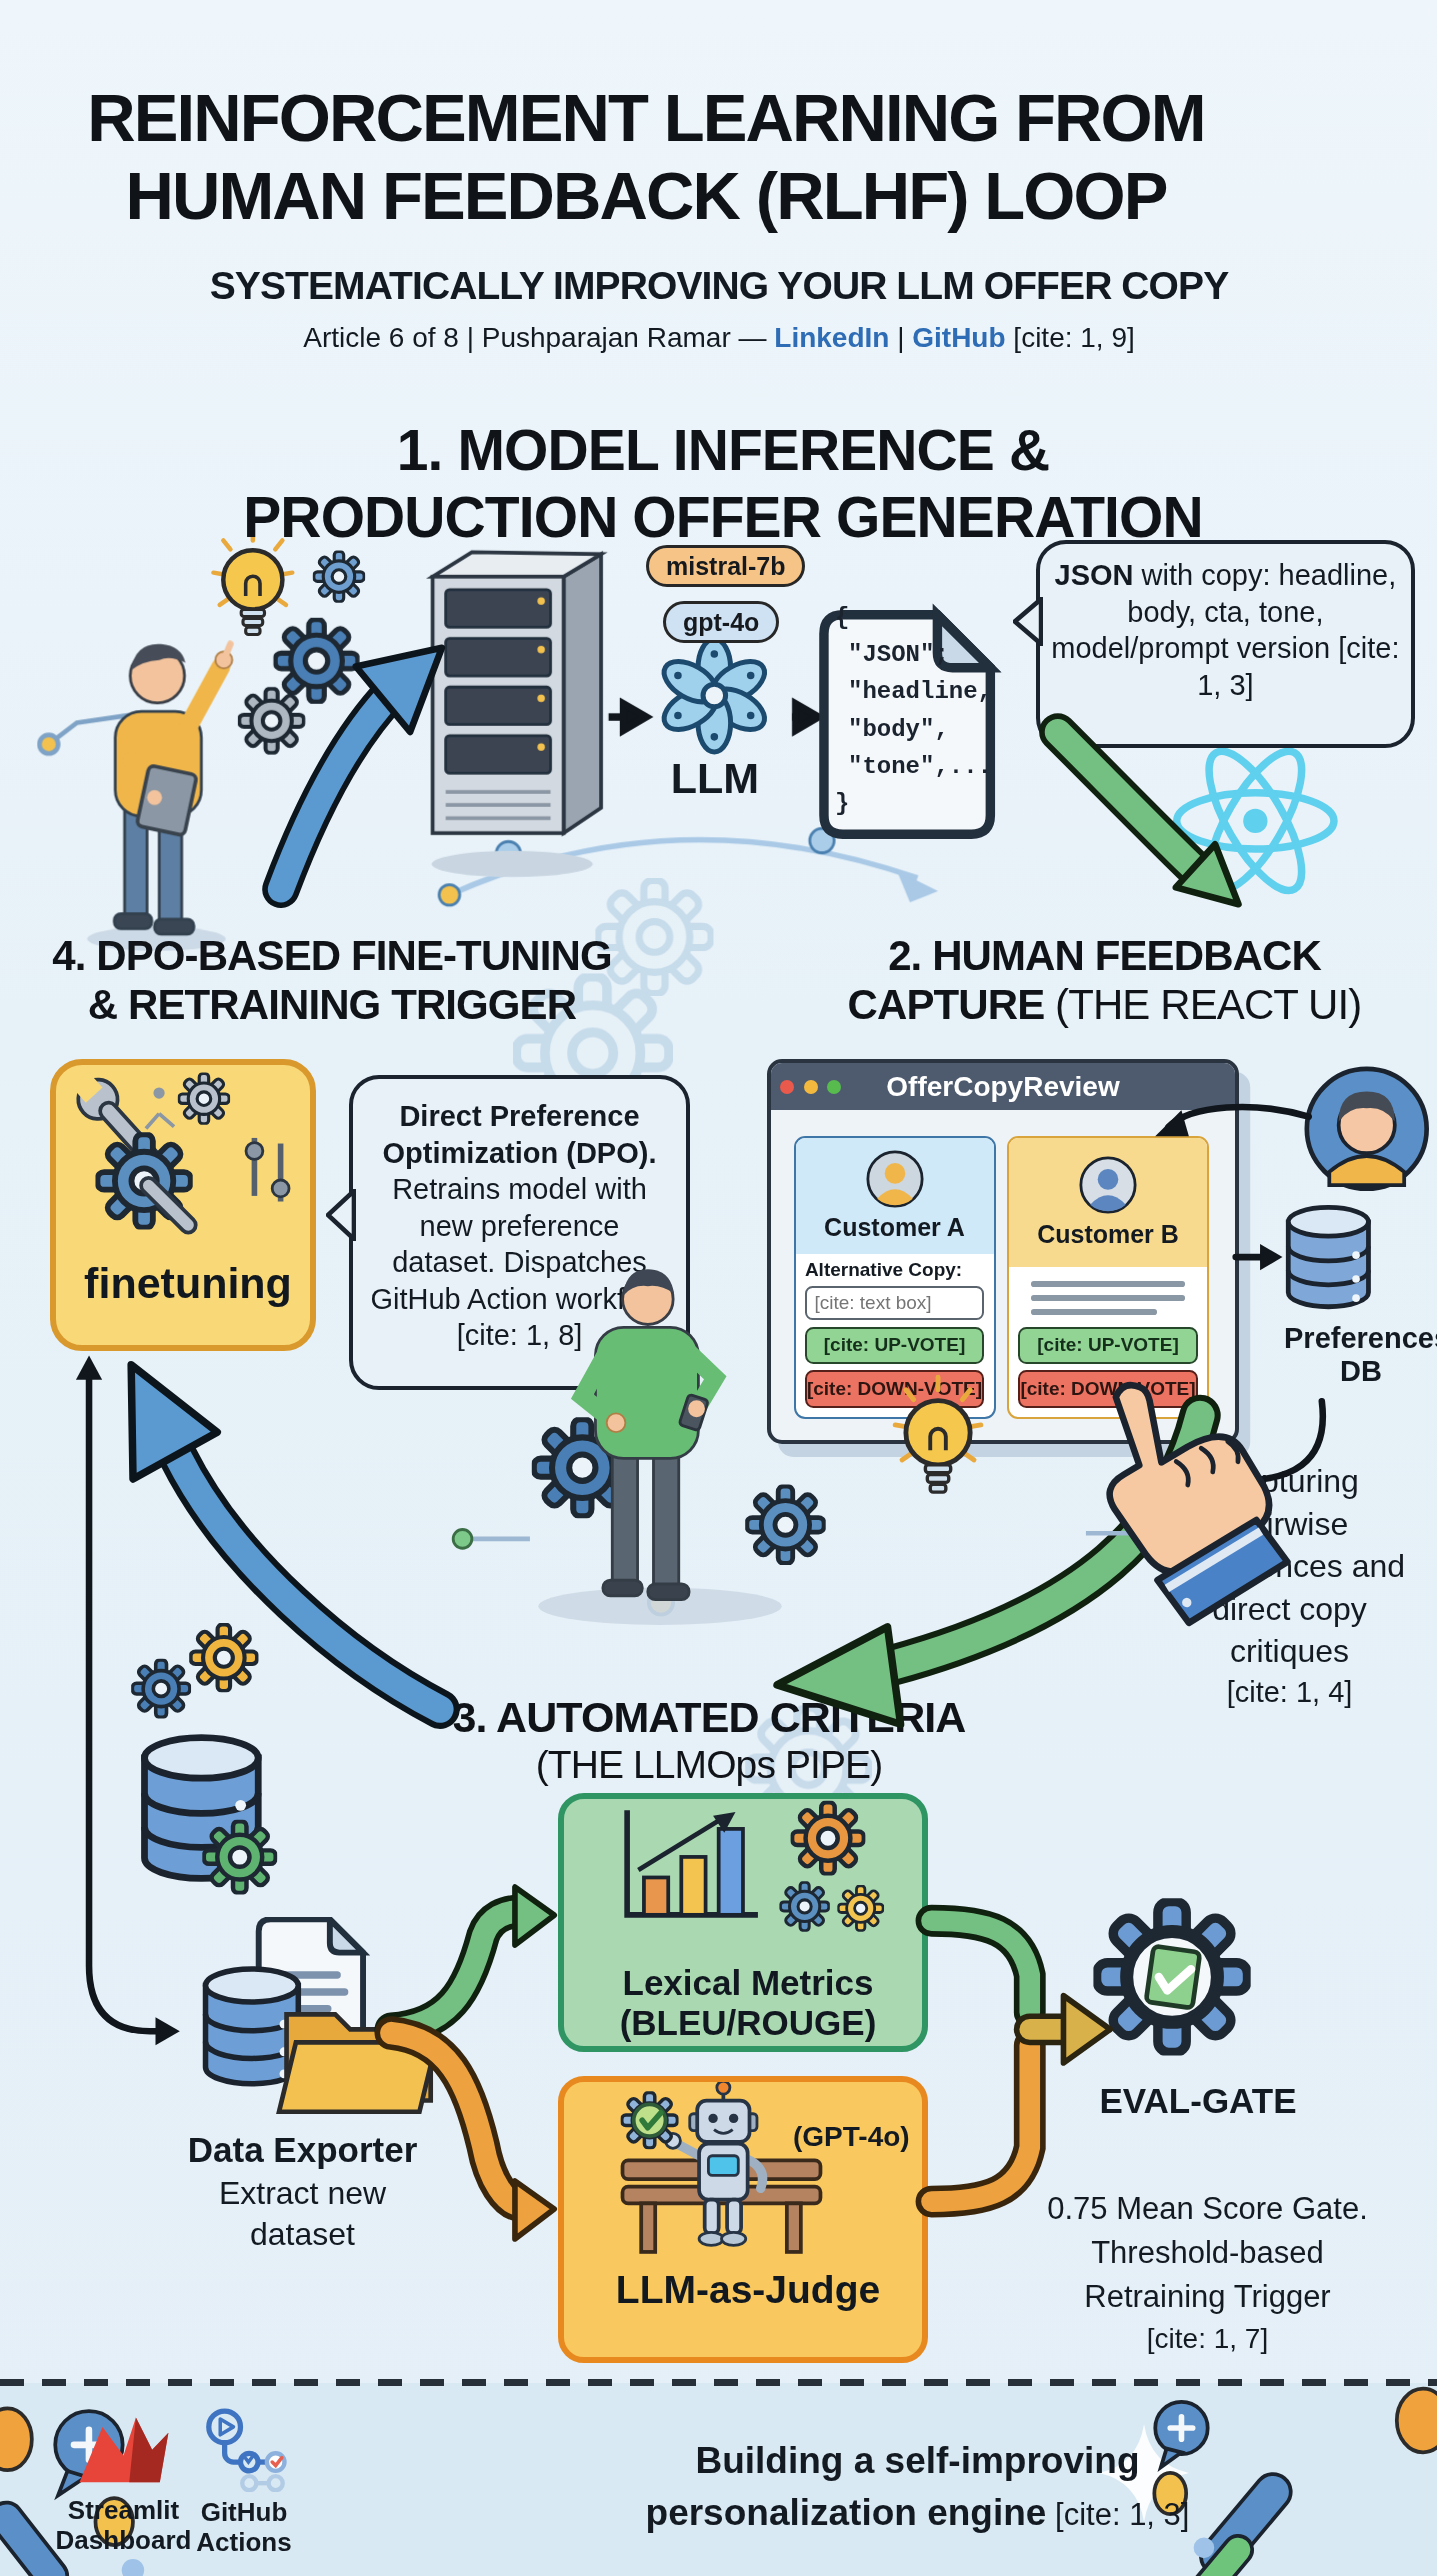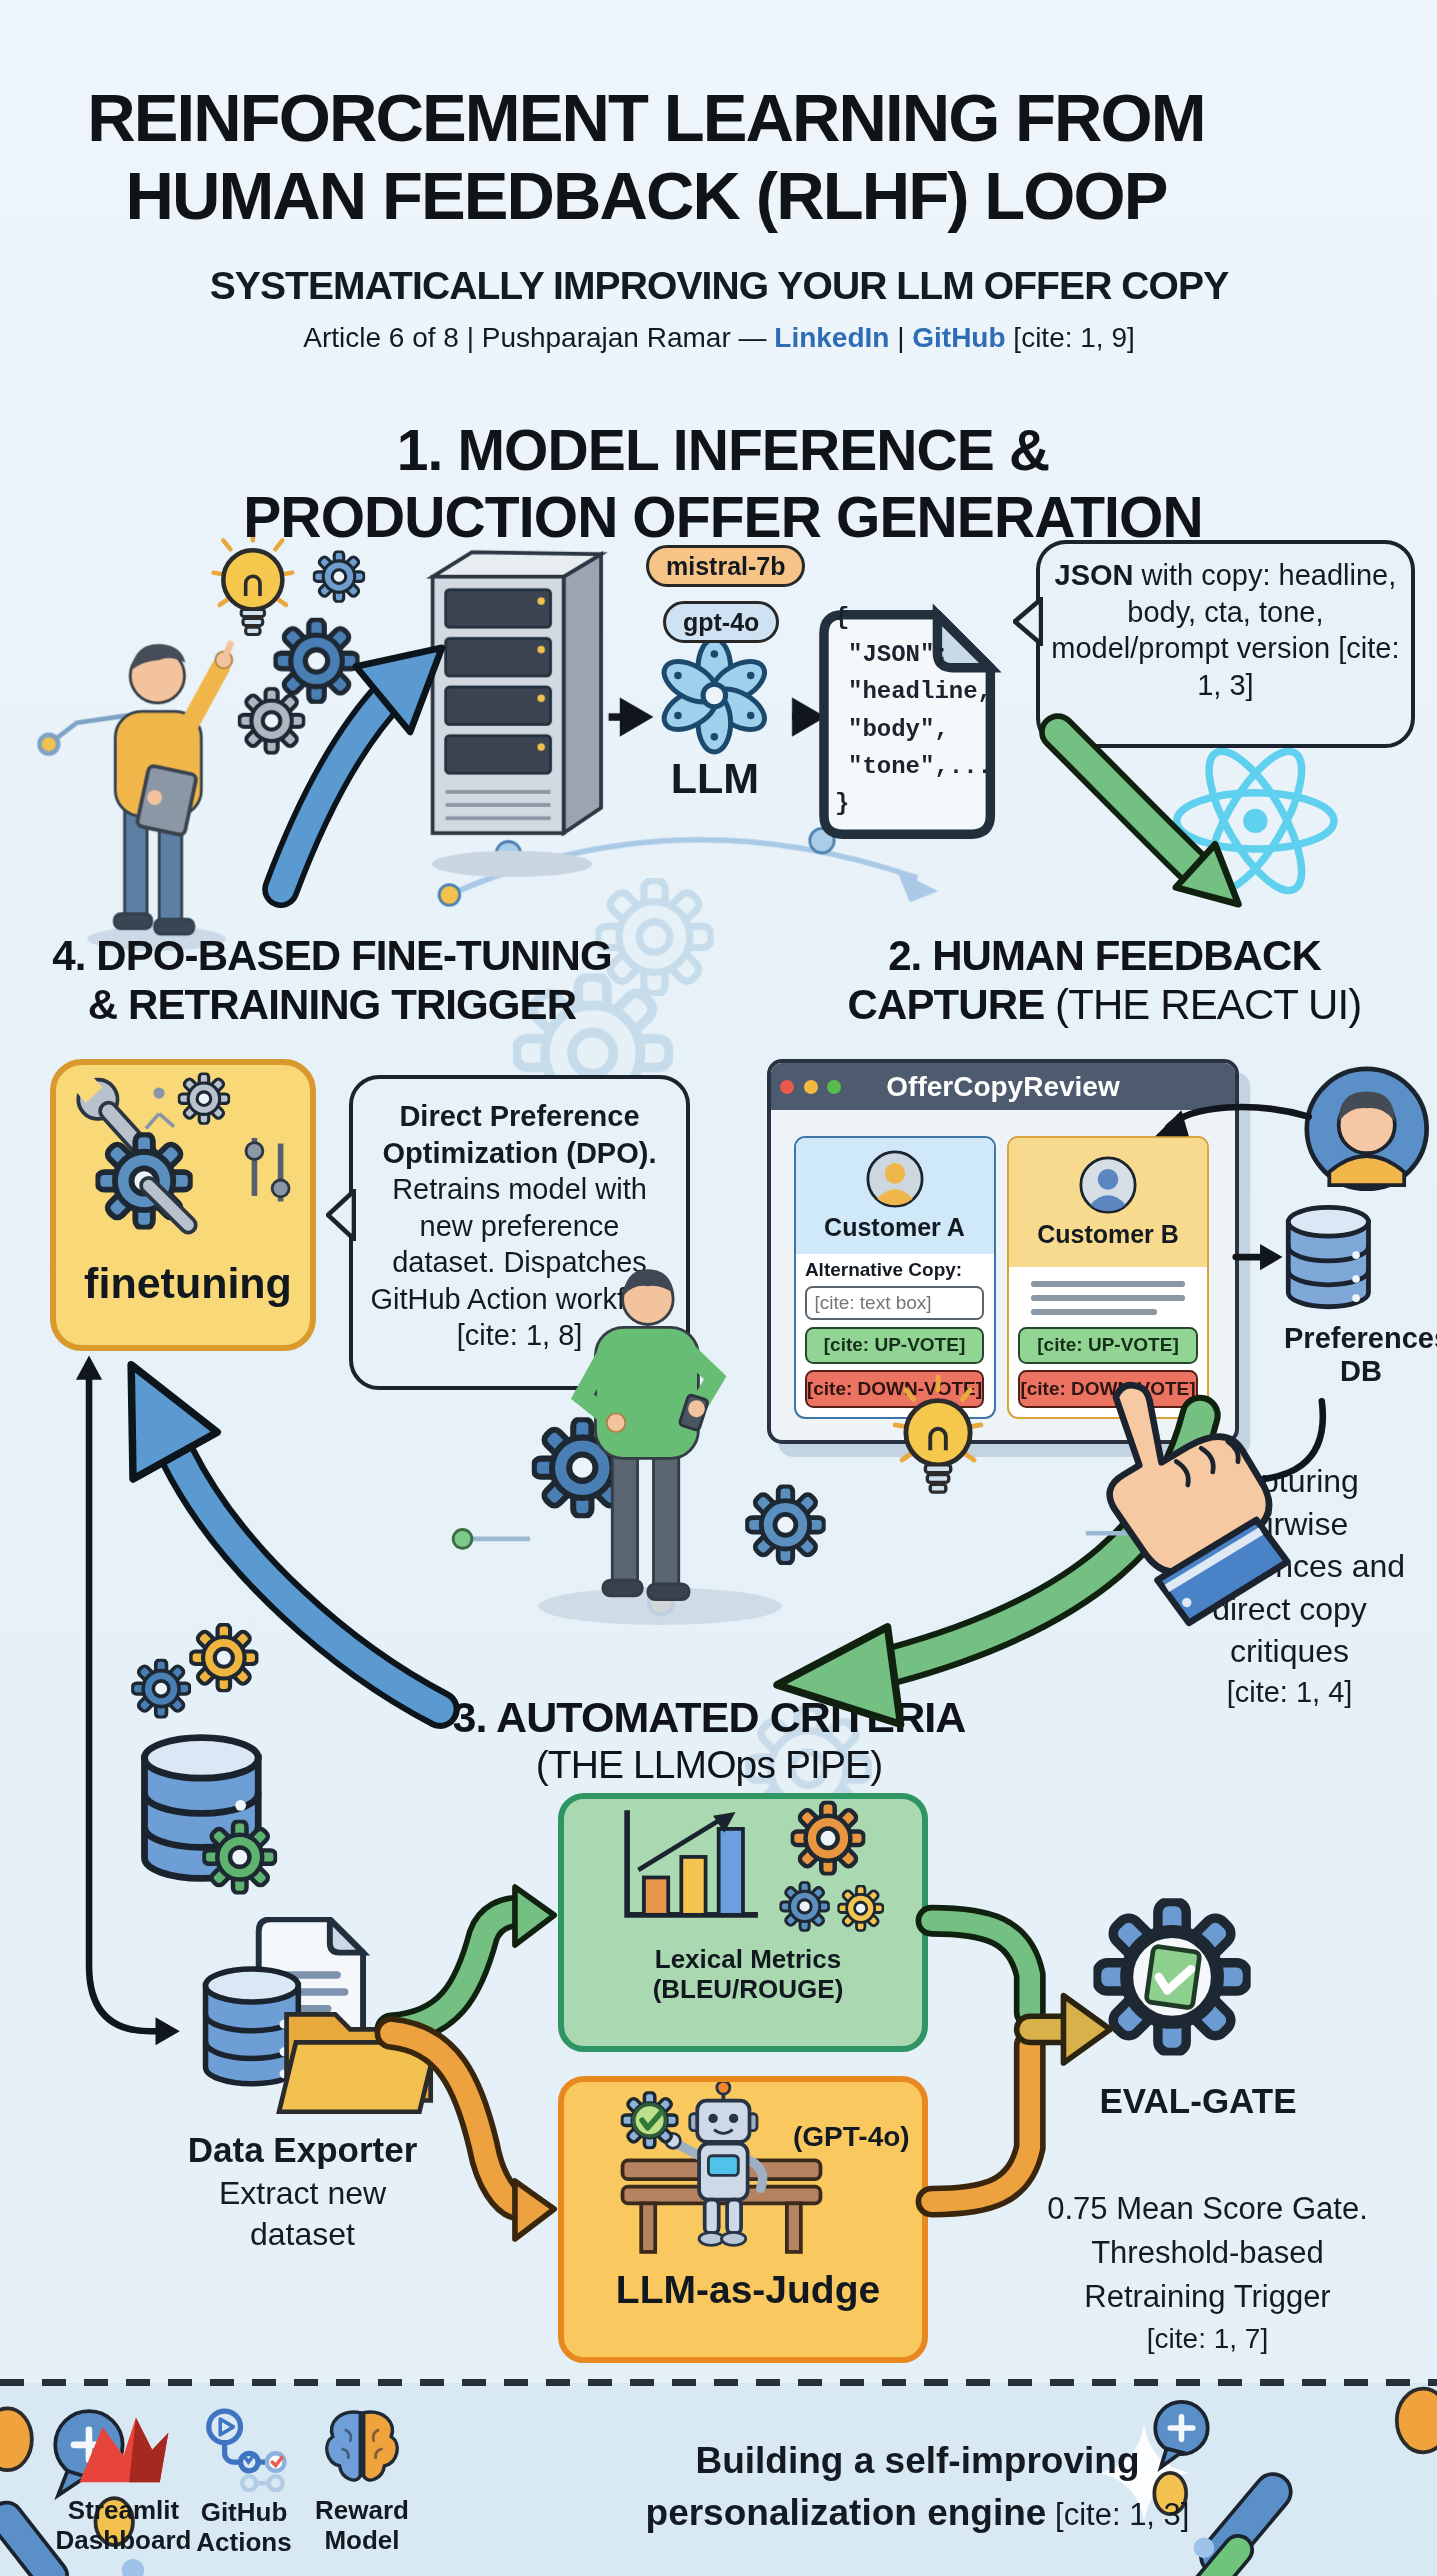--- a/index.html
+++ b/index.html
@@ -386,21 +386,21 @@
       <rect x="30" y="78" width="26" height="40" fill="#e8964e" stroke="#1a232e" stroke-width="4"></rect>
       <rect x="70" y="56" width="26" height="62" fill="#f3c44f" stroke="#1a232e" stroke-width="4"></rect>
       <rect x="110" y="26" width="26" height="92" fill="#6b9fe0" stroke="#1a232e" stroke-width="4"></rect>
       <line x1="24" y1="70" x2="112" y2="16" stroke="#1a232e" stroke-width="5"></line>
       <polygon points="128,8 104,12 116,30" fill="#1a232e"></polygon>
     </g>
     <use href="#gearD" x="242" y="2" width="80" height="80" color="#e8963f"></use>
     <use href="#gearD" x="230" y="88" width="54" height="54" color="#5b8fc0"></use>
     <use href="#gearD" x="292" y="92" width="50" height="50" color="#f3c44f"></use>
   </svg>
-  <div class="box-label" style="font-size:26px;line-height:1.15;margin-top:1px;">
+  <div class="box-label" style="font-size:35px;line-height:1.15;margin-top:19px;">
     <span class="blk">Lexical Metrics</span>
     <span class="blk">(BLEU/ROUGE)</span>
   </div>
 </div>
 
 <div class="t" style="left:558px;top:2076px;width:370px;height:287px;background:#f9c95f;border:6.6px solid #e8891f;border-radius:26px;box-sizing:border-box;">
   <svg width="357" height="183" viewBox="0 0 381 196">
     <g fill="#b5835f" stroke="#3a2a1c" stroke-width="4">
       <rect x="62" y="84" width="212" height="20" rx="6"></rect>
       <rect x="62" y="112" width="212" height="18" rx="6"></rect>
@@ -505,30 +505,20 @@
       <path d="M52 62 l3 4 6 -8" fill="none" stroke="#3e74c2" stroke-width="4" stroke-linecap="round"></path>
       <g fill="none" stroke="#9cb9de" stroke-width="5" opacity="0.6">
         <circle cx="56" cy="90" r="8"></circle>
             <circle cx="86" cy="90" r="8"></circle>
             <line x1="64" y1="90" x2="78" y2="90"></line>
       </g>
     </svg>
     <span class="blk">GitHub</span>
     <span class="blk">Actions</span>
   </div>
-  <div class="f-item" style="left:301px;top:20.6px;width:122px;">
-    <svg width="86" height="86" viewBox="0 0 100 100" style="margin:0 auto;">
-      <path d="M48 10 C24 6 10 22 16 38 C4 46 8 68 24 72 C26 86 42 94 48 84 Z" fill="#6f9fd8" stroke="#1f2a38" stroke-width="4"></path>
-      <path d="M52 10 C76 6 90 22 84 38 C96 46 92 68 76 72 C74 86 58 94 52 84 Z" fill="#f0a23c" stroke="#1f2a38" stroke-width="4"></path>
-      <path d="M30 30 q10 4 6 14 M26 52 q10 2 8 12" fill="none" stroke="#1f2a38" stroke-width="3" opacity="0.55"></path>
-      <path d="M70 30 q-10 4 -6 14 M74 52 q-10 2 -8 12" fill="none" stroke="#1f2a38" stroke-width="3" opacity="0.55"></path>
-    </svg>
-    <span class="blk">Reward</span>
-    <span class="blk">Model</span>
-  </div>
   <div class="t ctr" style="left:599px;top:52px;width:637px;line-height:1.4;">
     <span class="blk" style="font-weight:800;font-size:37px;">Building a self-improving</span>
     <span class="blk"><b style="font-size:37px;">personalization engine</b><span style="font-size:31px;"> [cite: 1, 3]</span></span>
   </div>
 </div>
 
 <svg class="abs-svg" width="1438" height="2576" viewBox="0 0 1536 2752">
 
   <g>
     <path d="M1130 782 C 1180 832, 1235 888, 1272 924" fill="none" stroke="#10210f" stroke-width="40" stroke-linecap="round"></path>

